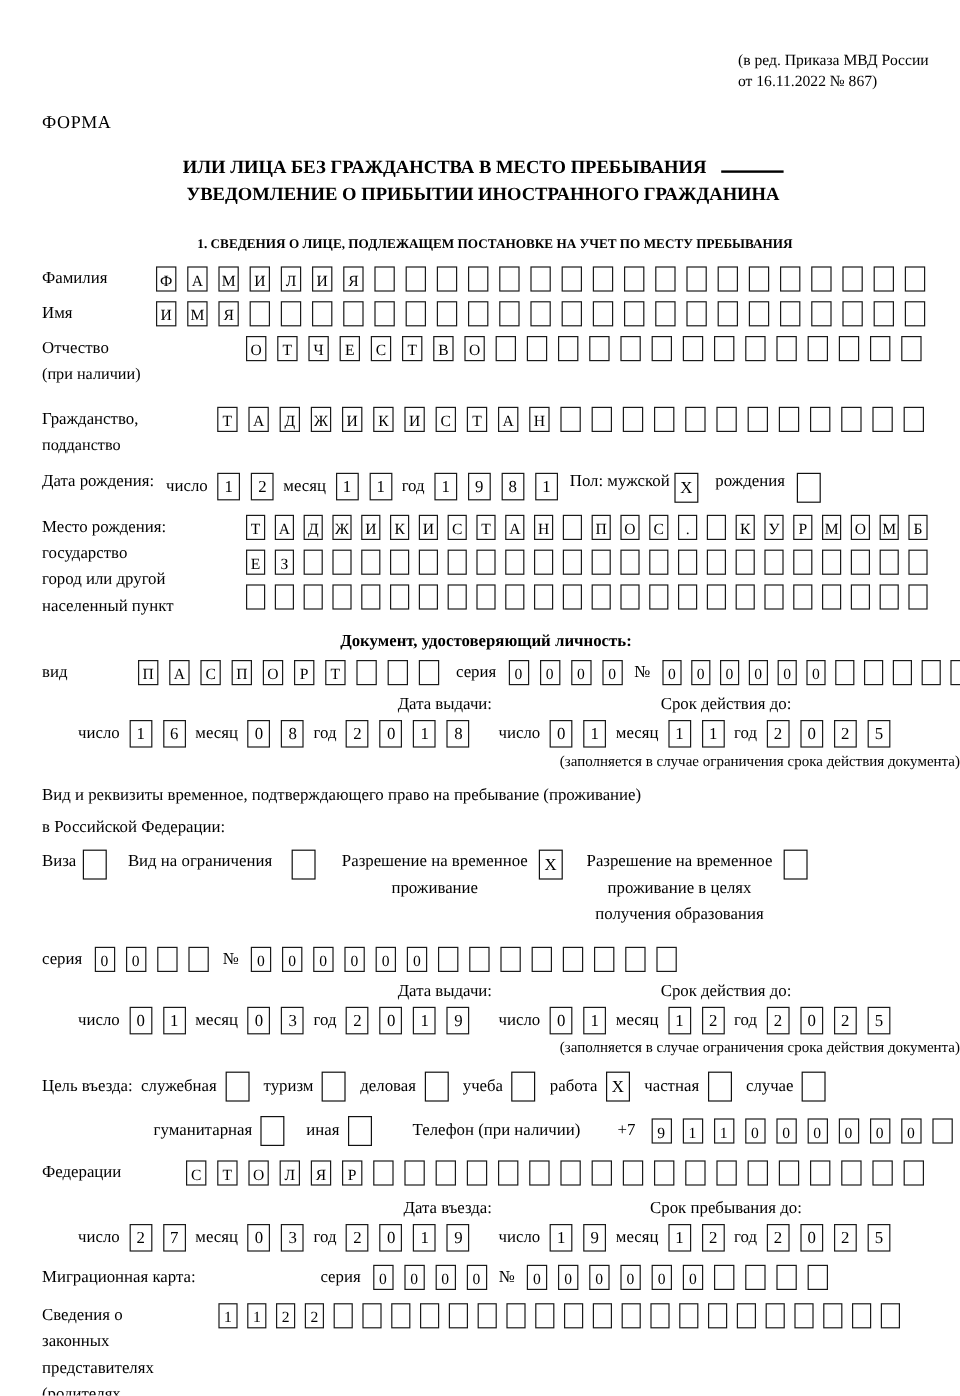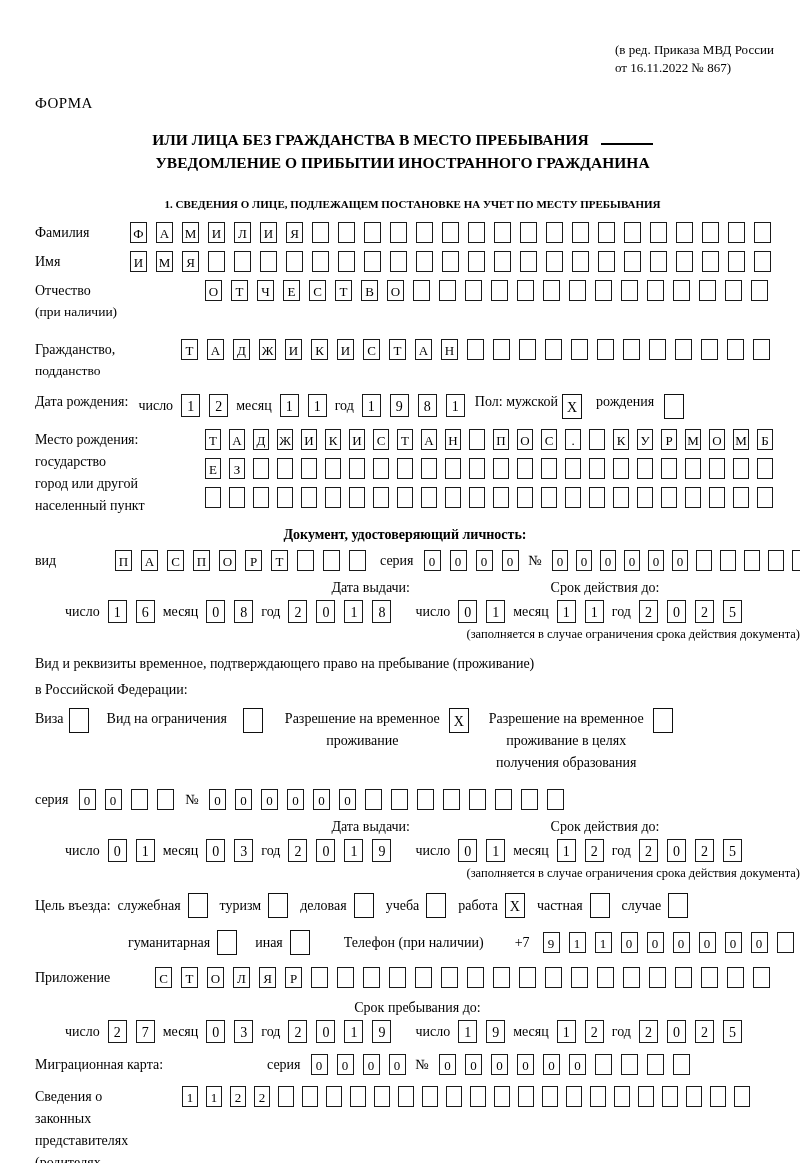--- a/index.html
+++ b/index.html
@@ -539,21 +539,21 @@
         <span class="cell">0</span>
         <span class="cell">0</span>
         <span class="cell">0</span>
         <span class="cell">0</span>
         <span class="cell">0</span>
         <span class="cell"></span>
       </span>
   </div>
 
   <div class="row" style="margin-top:12px;">
-    <div class="lbl lw120">Приложение</div>
+    <div class="lbl lw120">Федерации</div>
     <div class="cells">
         <span class="cell">С</span>
         <span class="cell">Т</span>
         <span class="cell">О</span>
         <span class="cell">Л</span>
         <span class="cell">Я</span>
         <span class="cell">Р</span>
         <span class="cell"></span>
         <span class="cell"></span>
         <span class="cell"></span>
@@ -569,20 +569,21 @@
         <span class="cell"></span>
         <span class="cell"></span>
         <span class="cell"></span>
         <span class="cell"></span>
         <span class="cell"></span>
         <span class="cell"></span>
       </div>
   </div>
 
   <div class="dhead" style="margin-top:12px;">
+    <div class="dh-left">Дата въезда:</div>
     <div class="dh-right">Срок пребывания до:</div>
   </div>
   <div class="drow">
     <div class="dg dg-left">
       <span class="t">число</span>
       <span class="cells date">
           <span class="cell">2</span>
           <span class="cell">7</span>
         </span>
       <span class="t">месяц</span>

